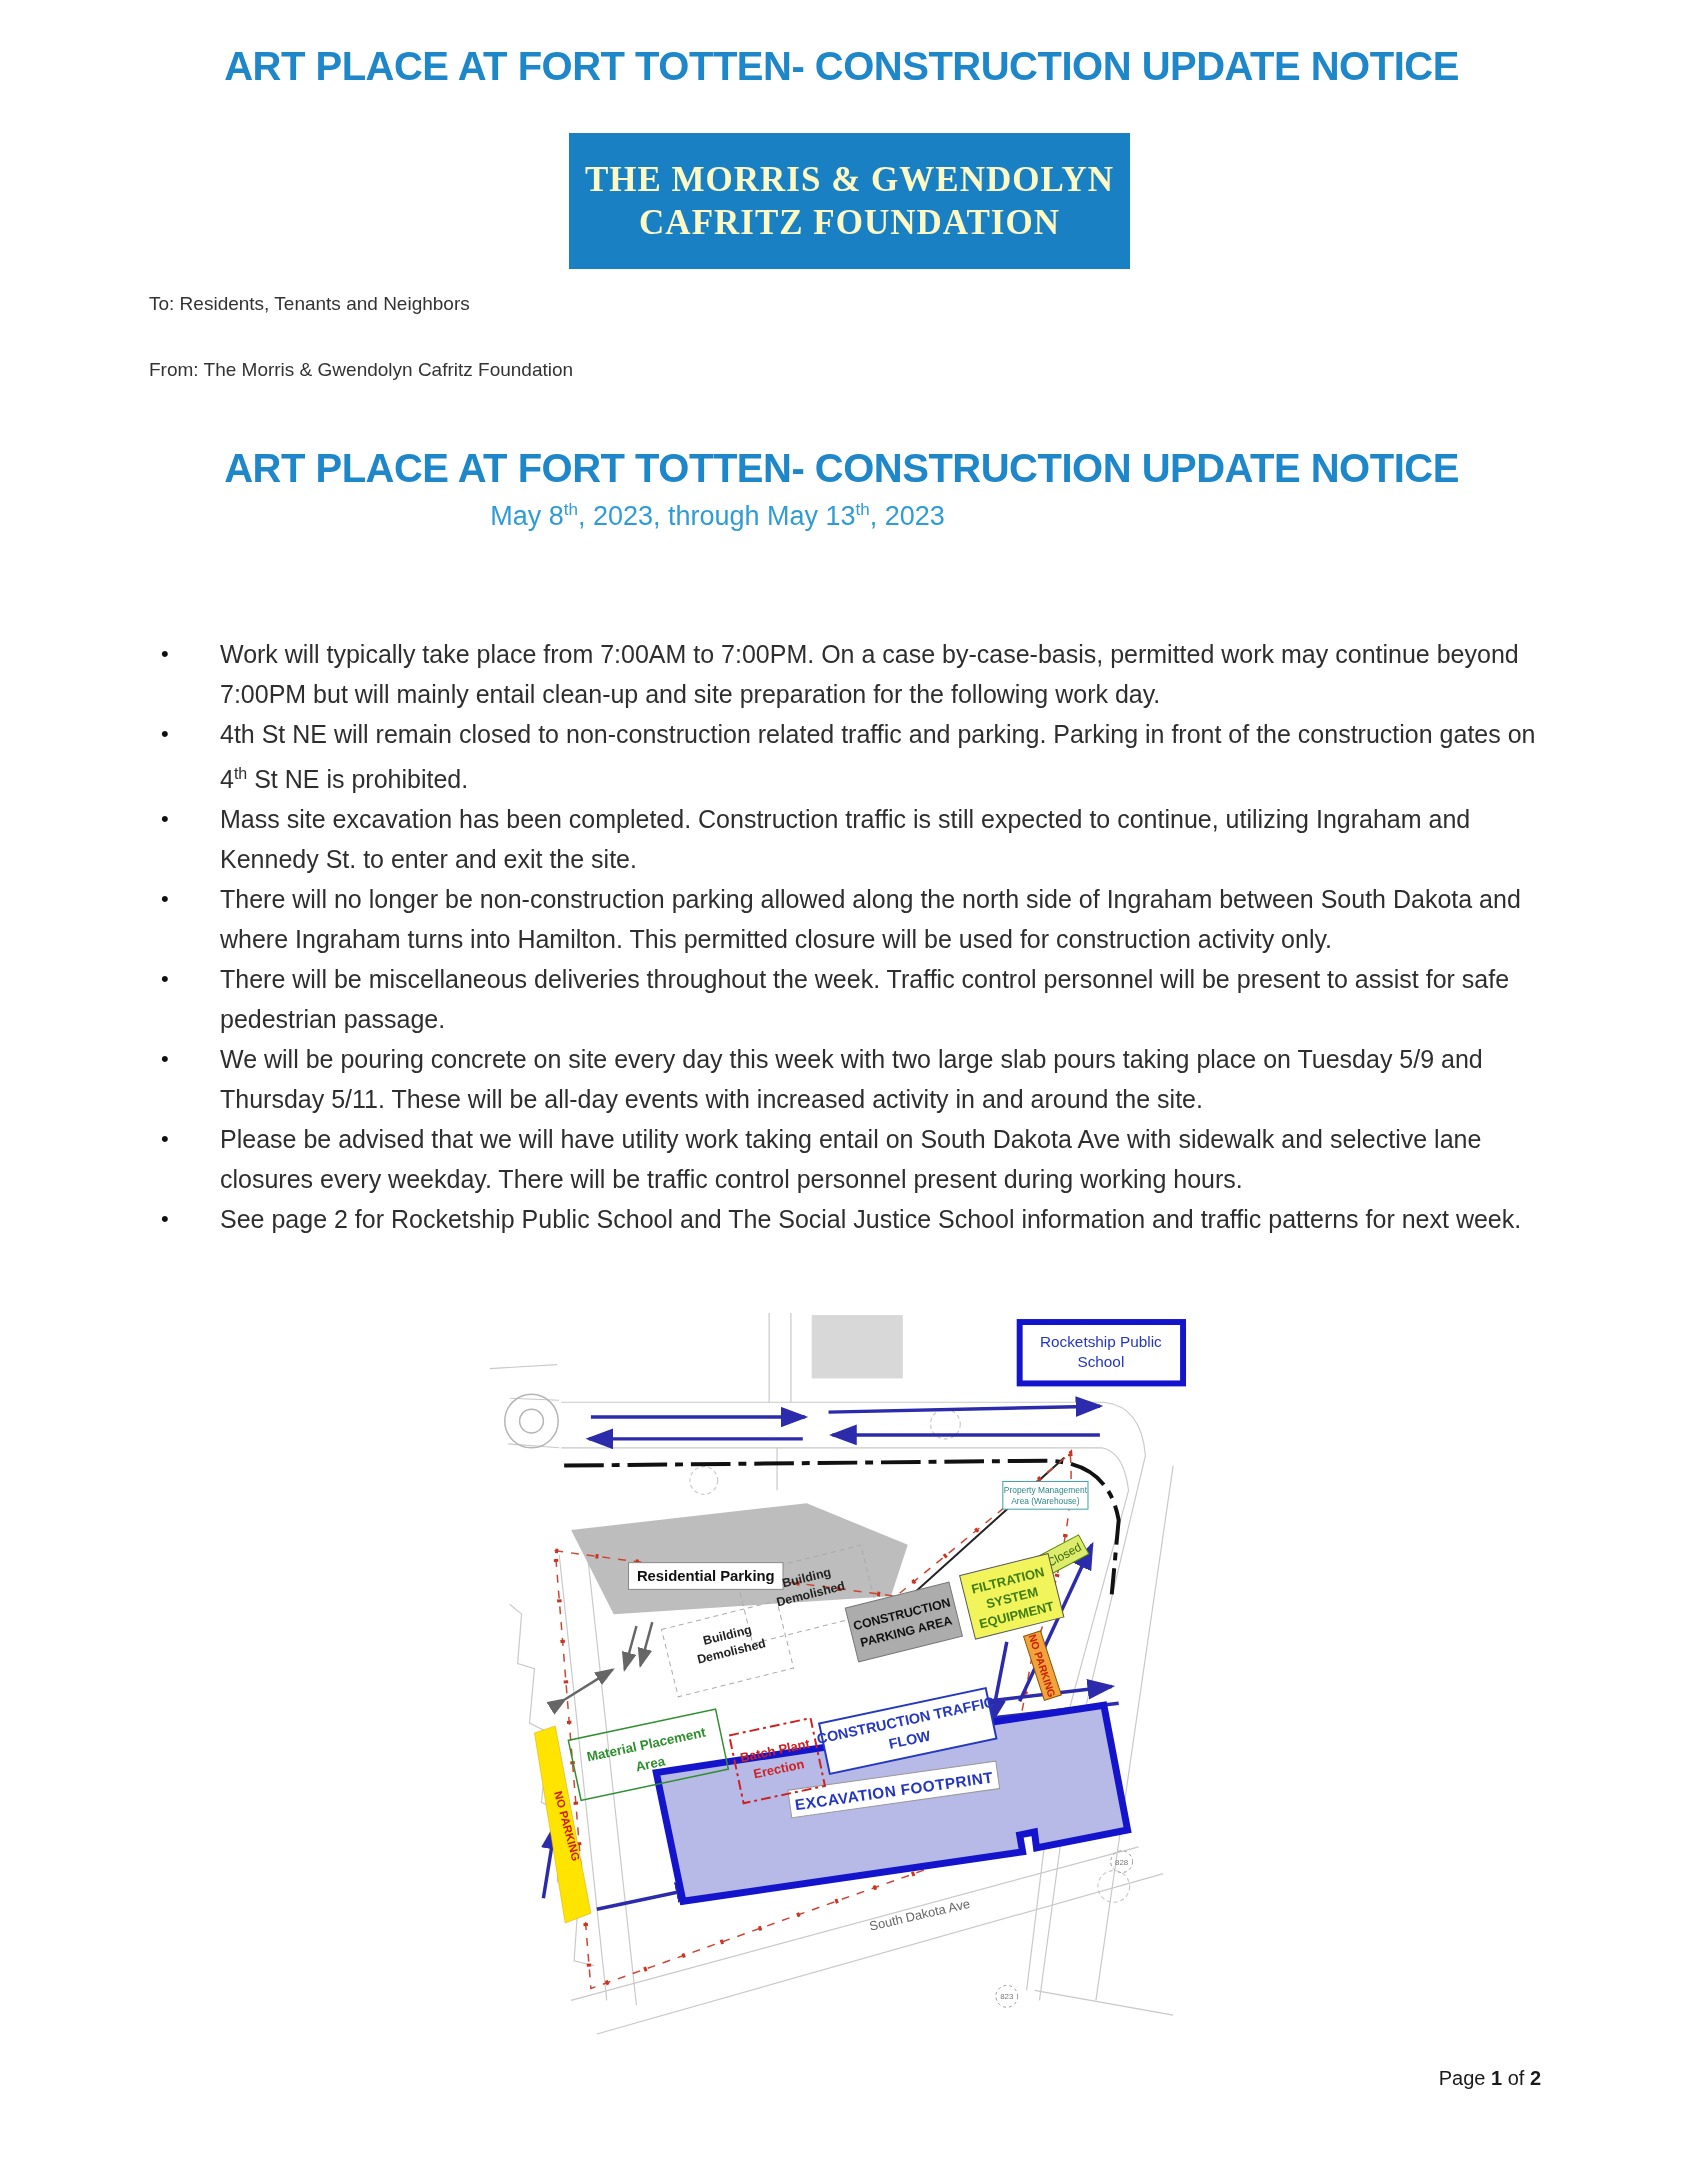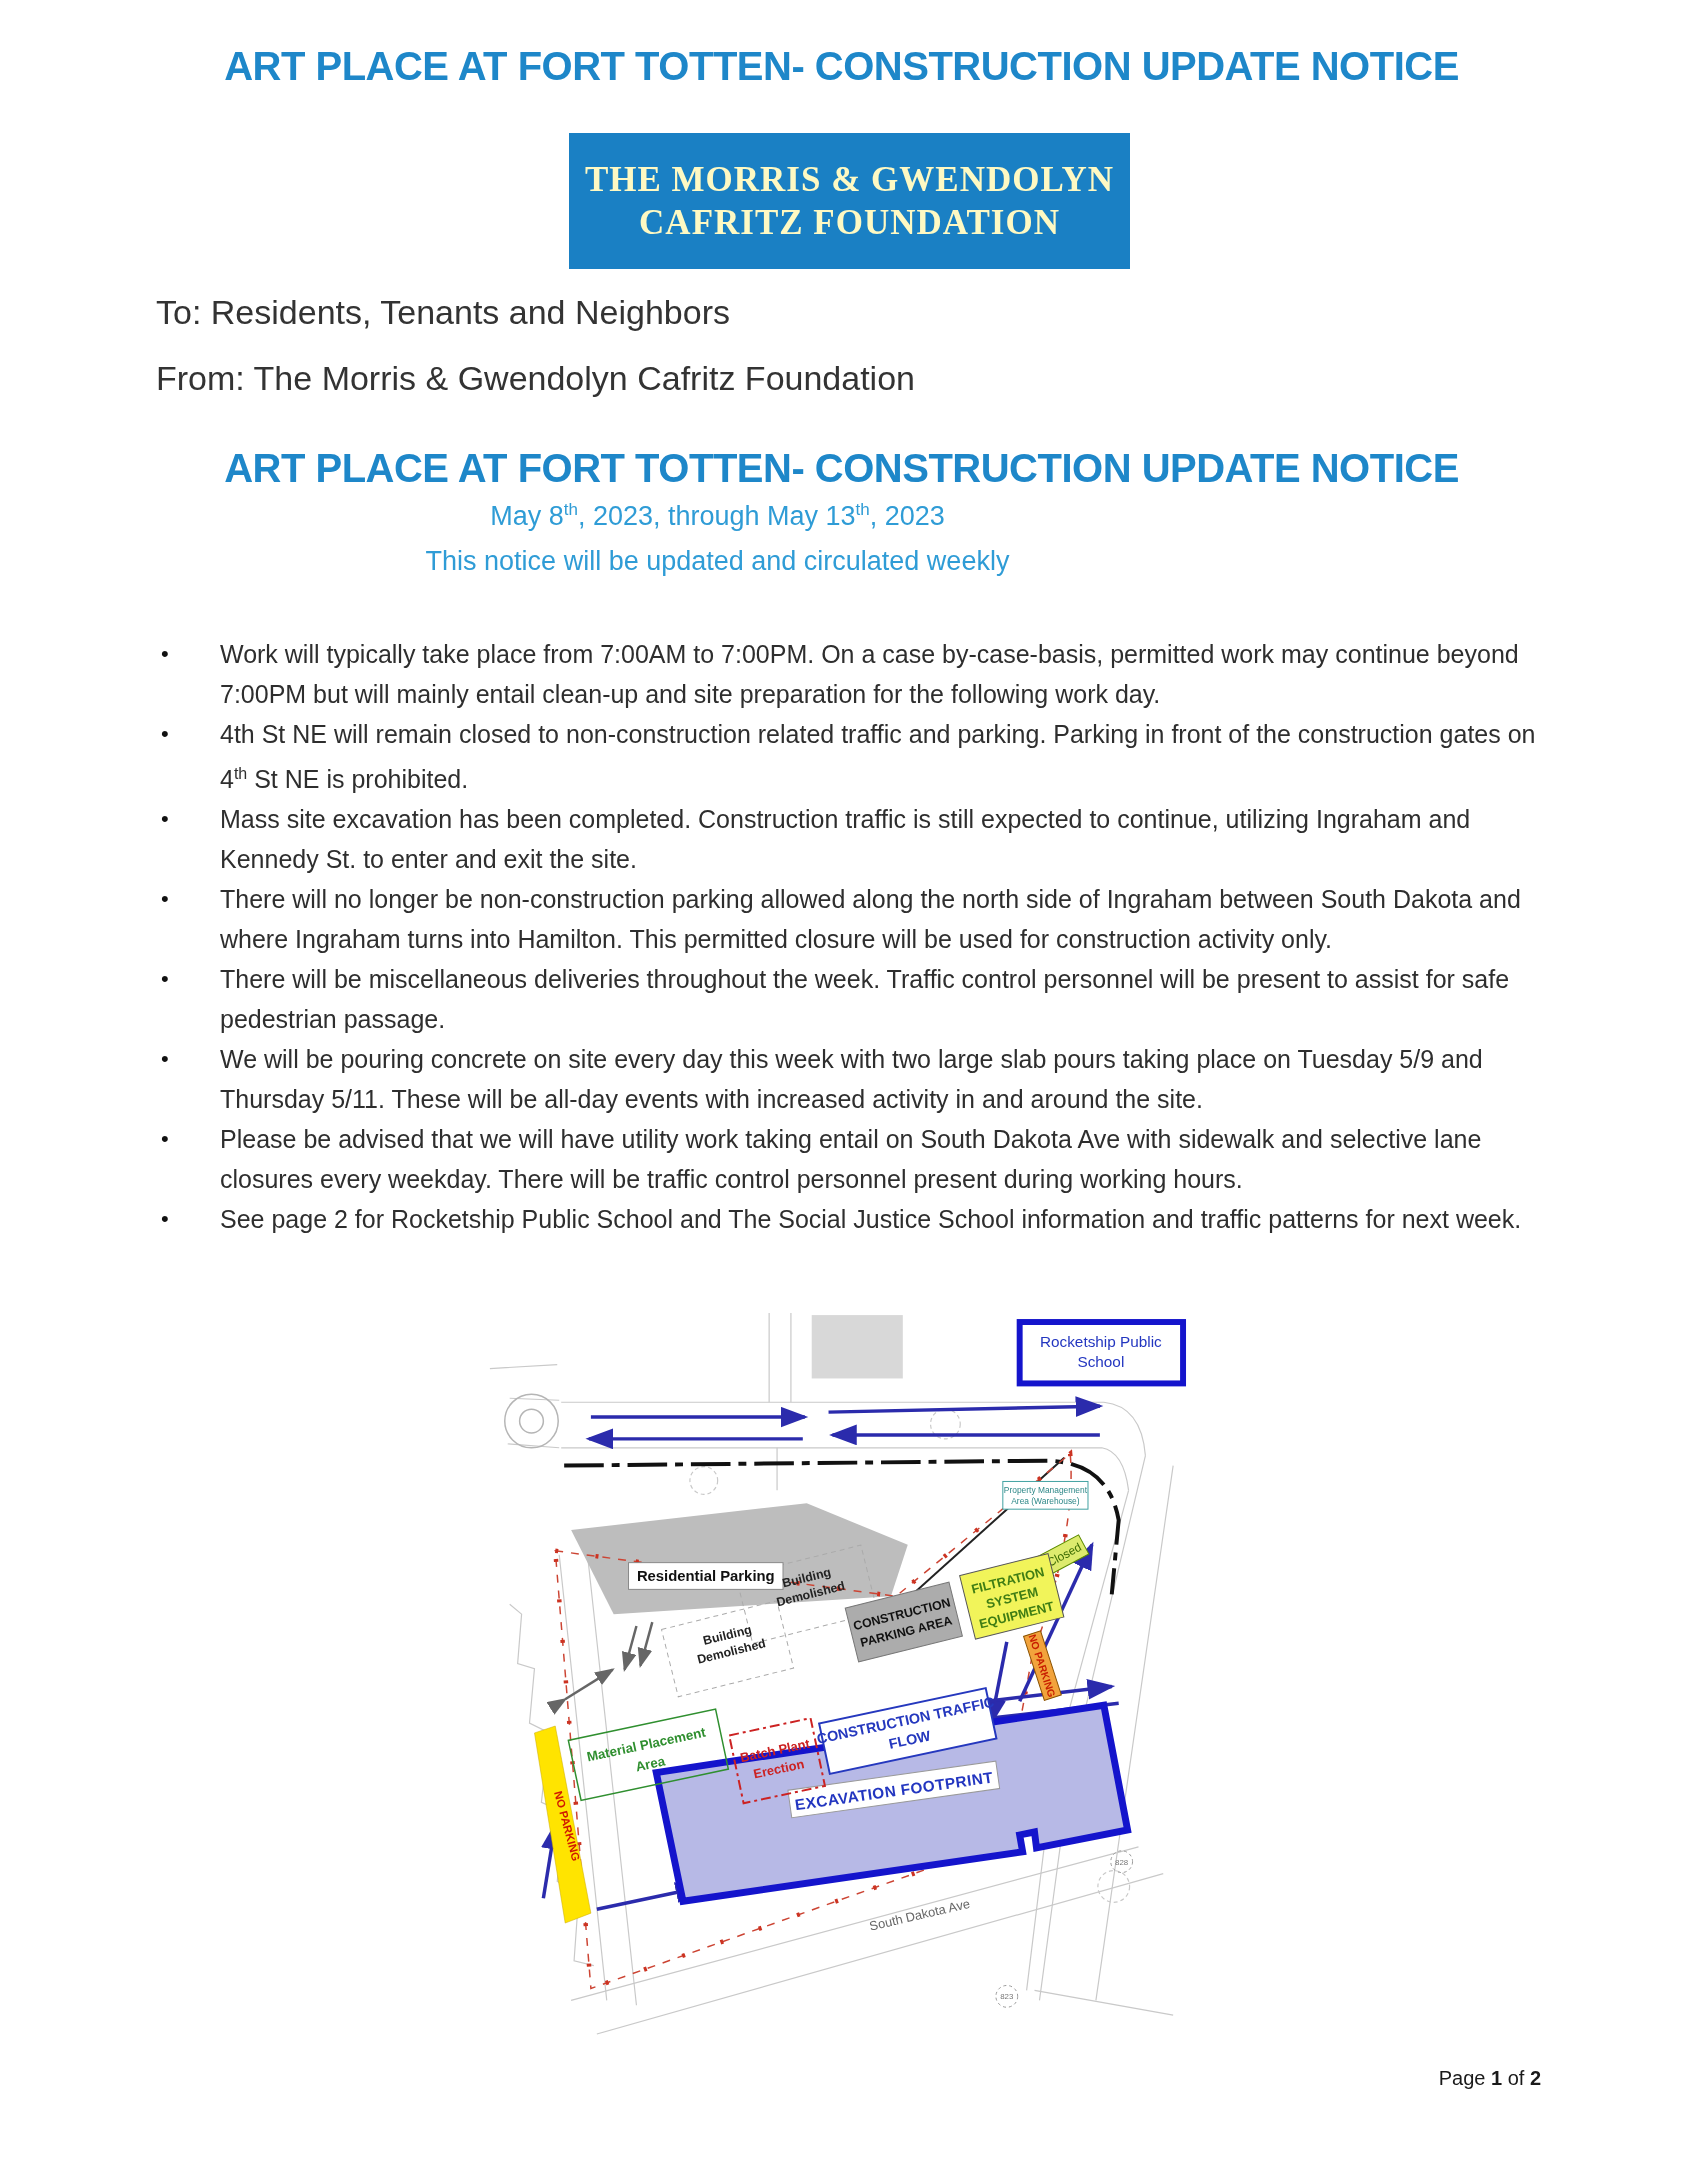--- a/index.html
+++ b/index.html
@@ -12,21 +12,21 @@
   .h1{
     left:0;top:44px;width:1683px;text-align:center;
     font-size:40px;font-weight:bold;color:#1e87c9;letter-spacing:-0.5px;
   }
   #logo{
     left:569px;top:133px;width:561px;height:136px;background:#1a80c4;
     display:flex;flex-direction:column;align-items:center;justify-content:center;
     font-family:"Liberation Serif","DejaVu Serif",serif;font-weight:bold;color:#fef9c3;
     font-size:35px;line-height:43px;letter-spacing:1px;text-align:center;
   }
-  .meta{left:149px;font-size:34px;color:#333333;margin-left:7px;}
+  .meta{left:149px;font-size:19px;color:#333333;}
   .h2{
     left:0;top:446px;width:1683px;text-align:center;
     font-size:40px;font-weight:bold;color:#1e87c9;letter-spacing:-0.5px;
   }
   .sub{left:0;width:1435px;text-align:center;font-size:27px;color:#2f9cd6;}
   .sub sup{font-size:17px;}
   #bullets{left:149px;top:634px;width:1406px;}
   .brow{display:flex;align-items:flex-start;}
   .bmark{width:59px;flex:0 0 59px;font-size:22px;line-height:40px;text-align:left;padding-left:12px;color:#111;}
   .btext{flex:1;font-size:25px;line-height:40px;max-width:1346px;}
@@ -48,21 +48,20 @@
     <div>CAFRITZ FOUNDATION</div>
   </div>
 
   <div class="abs meta" style="top:293px">To: Residents, Tenants and Neighbors</div>
   <div class="abs meta" style="top:359px">From: The Morris &amp; Gwendolyn Cafritz Foundation</div>
 
   <div class="abs h2">ART PLACE AT FORT TOTTEN- CONSTRUCTION UPDATE NOTICE</div>
 
   <div class="abs sub" style="top:500px"><span>May 8</span><sup>th</sup><span>, 2023, through May 13</span><sup>th</sup><span>, 2023</span></div>
 
-  <div class="abs sub" style="top:546px">This notice will be updated and circulated weekly</div>
 
   <div class="abs" id="bullets">
     <div class="brow">
       <div class="bmark">•</div>
       <div class="btext">Work will typically take place from 7:00AM to 7:00PM. On a case by-case-basis, permitted work may continue beyond 7:00PM but will mainly entail clean-up and site preparation for the following work day.</div>
     </div>
     <div class="brow">
       <div class="bmark">•</div>
       <div class="btext"><span>4th St NE will remain closed to non-construction related traffic and parking. Parking in front of the construction gates on 4</span><sup>th</sup><span> St NE is prohibited.</span></div>
     </div>

